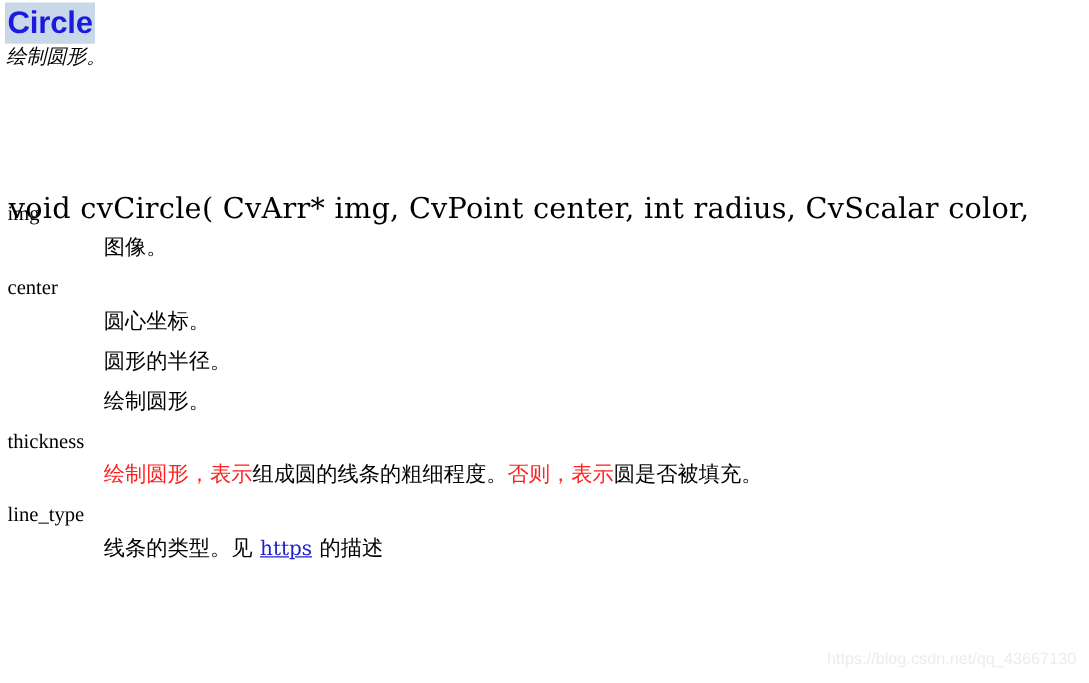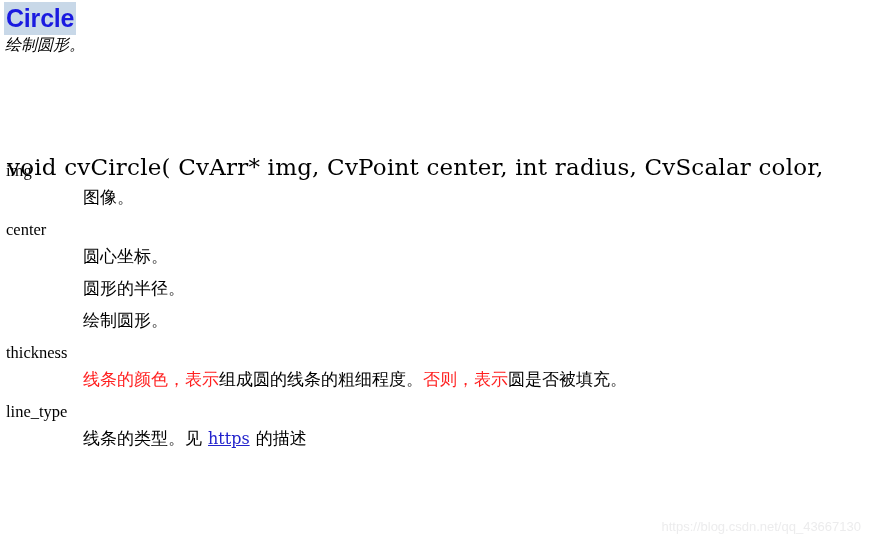--- a/index.html
+++ b/index.html
@@ -148,21 +148,21 @@
   <div class="def-group">
     <div class="def-desc">圆形的半径。</div>
   </div>
 
   <div class="def-group">
     <div class="def-desc">绘制圆形。</div>
   </div>
 
   <div class="def-group">
     <div class="def-term">thickness</div>
-    <div class="def-desc"><span class="red">线条的颜色，表示</span><span>组成圆的线条的粗细程度。</span><span class="red">否则，表示</span><span>圆是否被填充。</span></div>
+    <div class="def-desc"><span class="red">绘制圆形，表示</span><span>组成圆的线条的粗细程度。</span><span class="red">否则，表示</span><span>圆是否被填充。</span></div>
   </div>
 
   <div class="def-group">
     <div class="def-term">line_type</div>
     <div class="def-desc"><span>线条的类型。见</span><span class="sp"></span><a class="link" href="#">https</a><span class="sp"></span><span>的描述</span></div>
   </div>
 
 </div>
 
 <div class="watermark">https://blog.csdn.net/qq_43667130</div>

